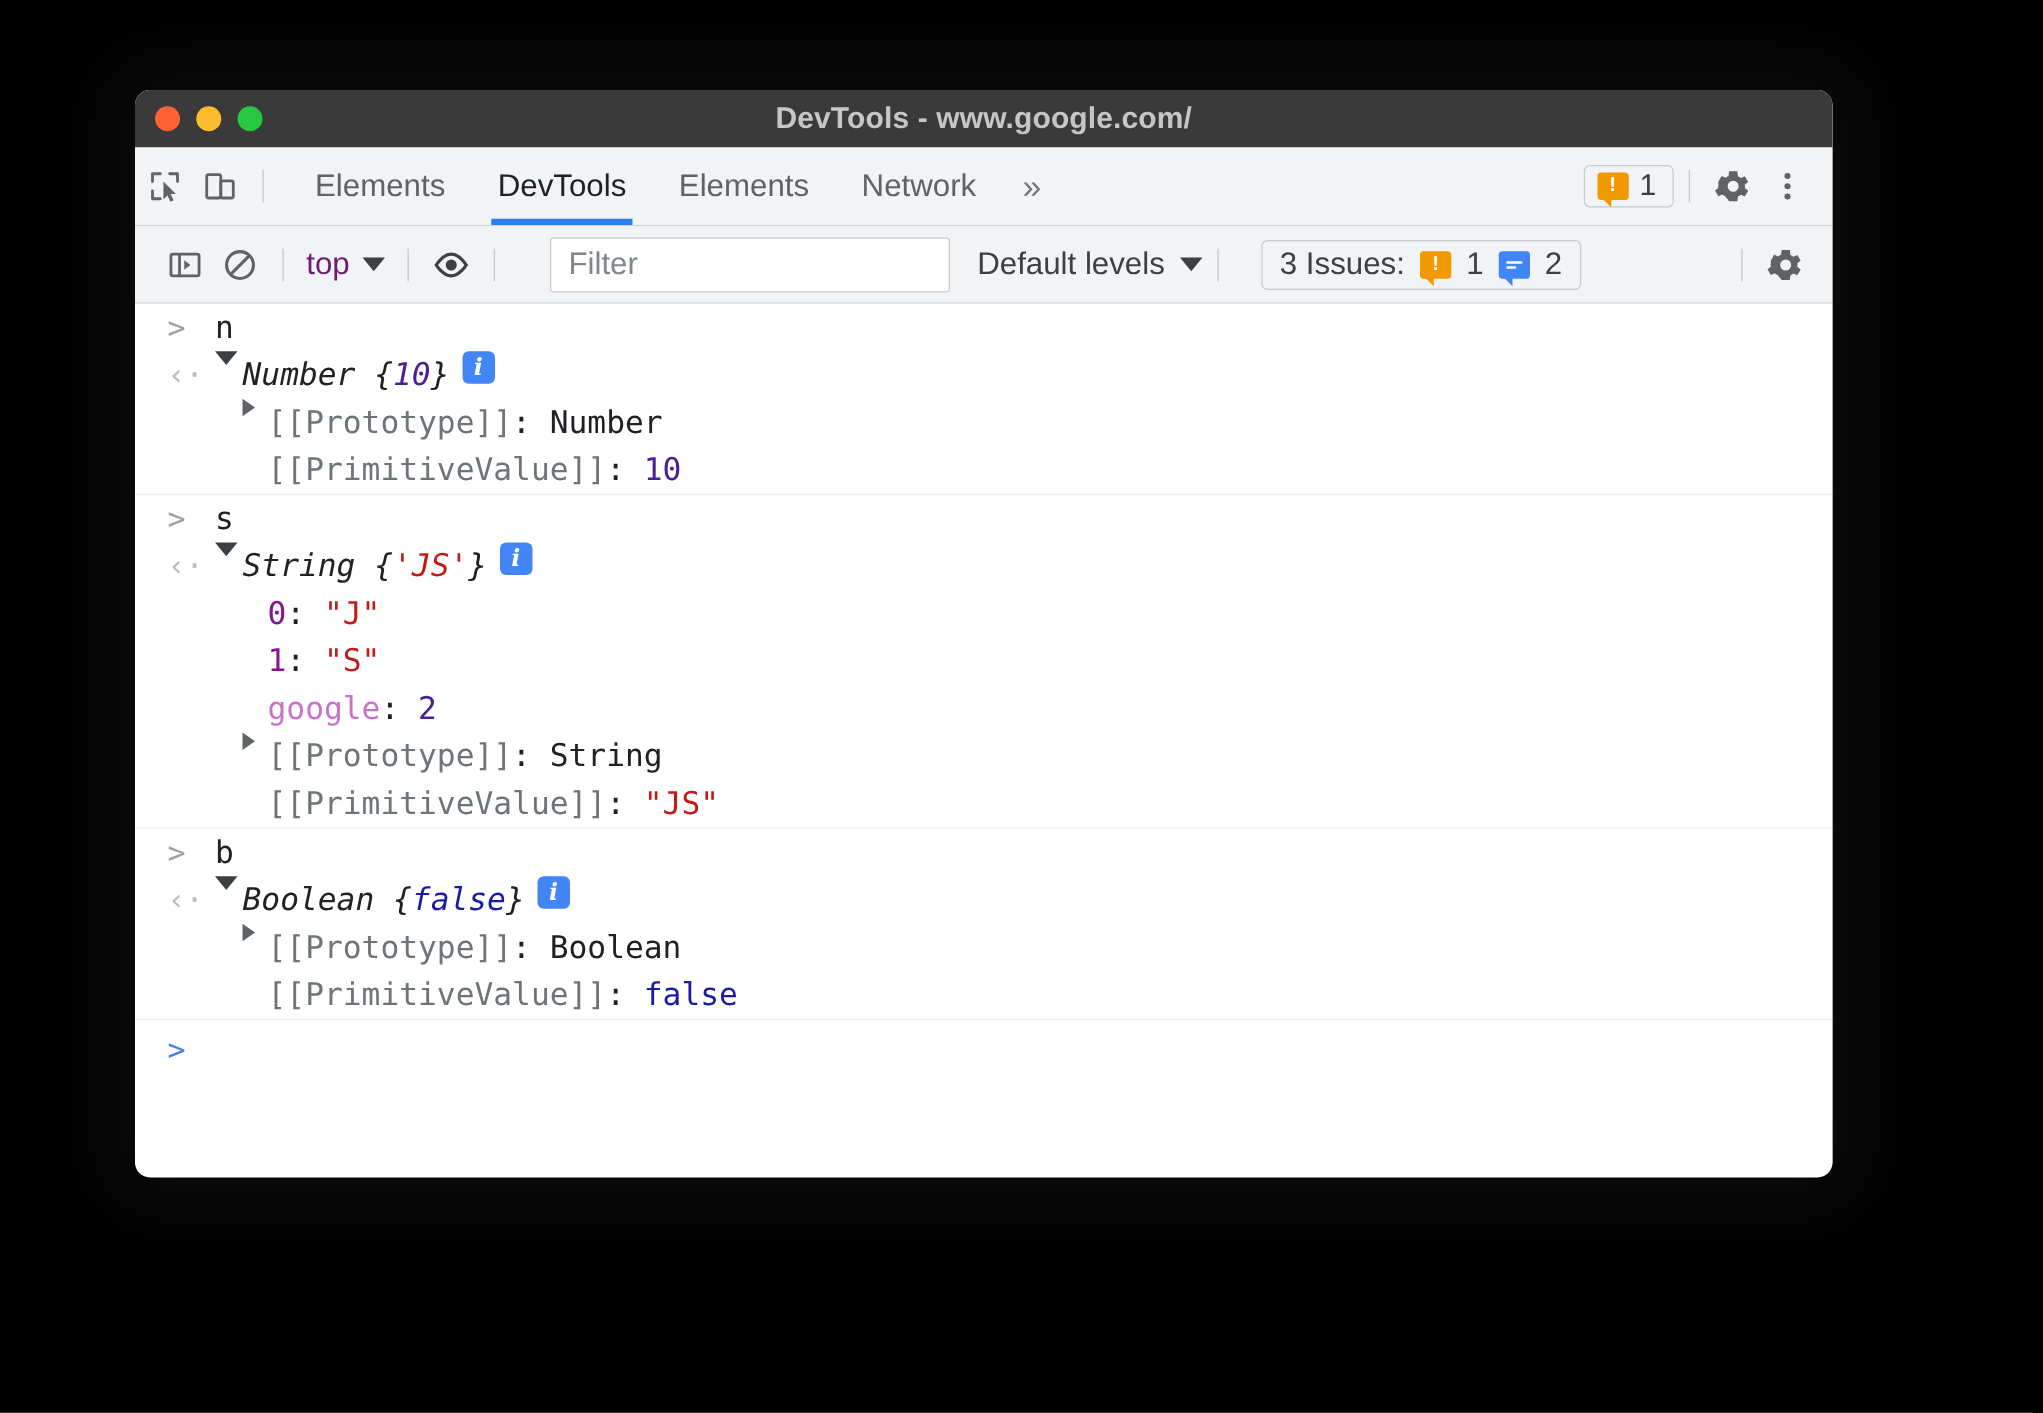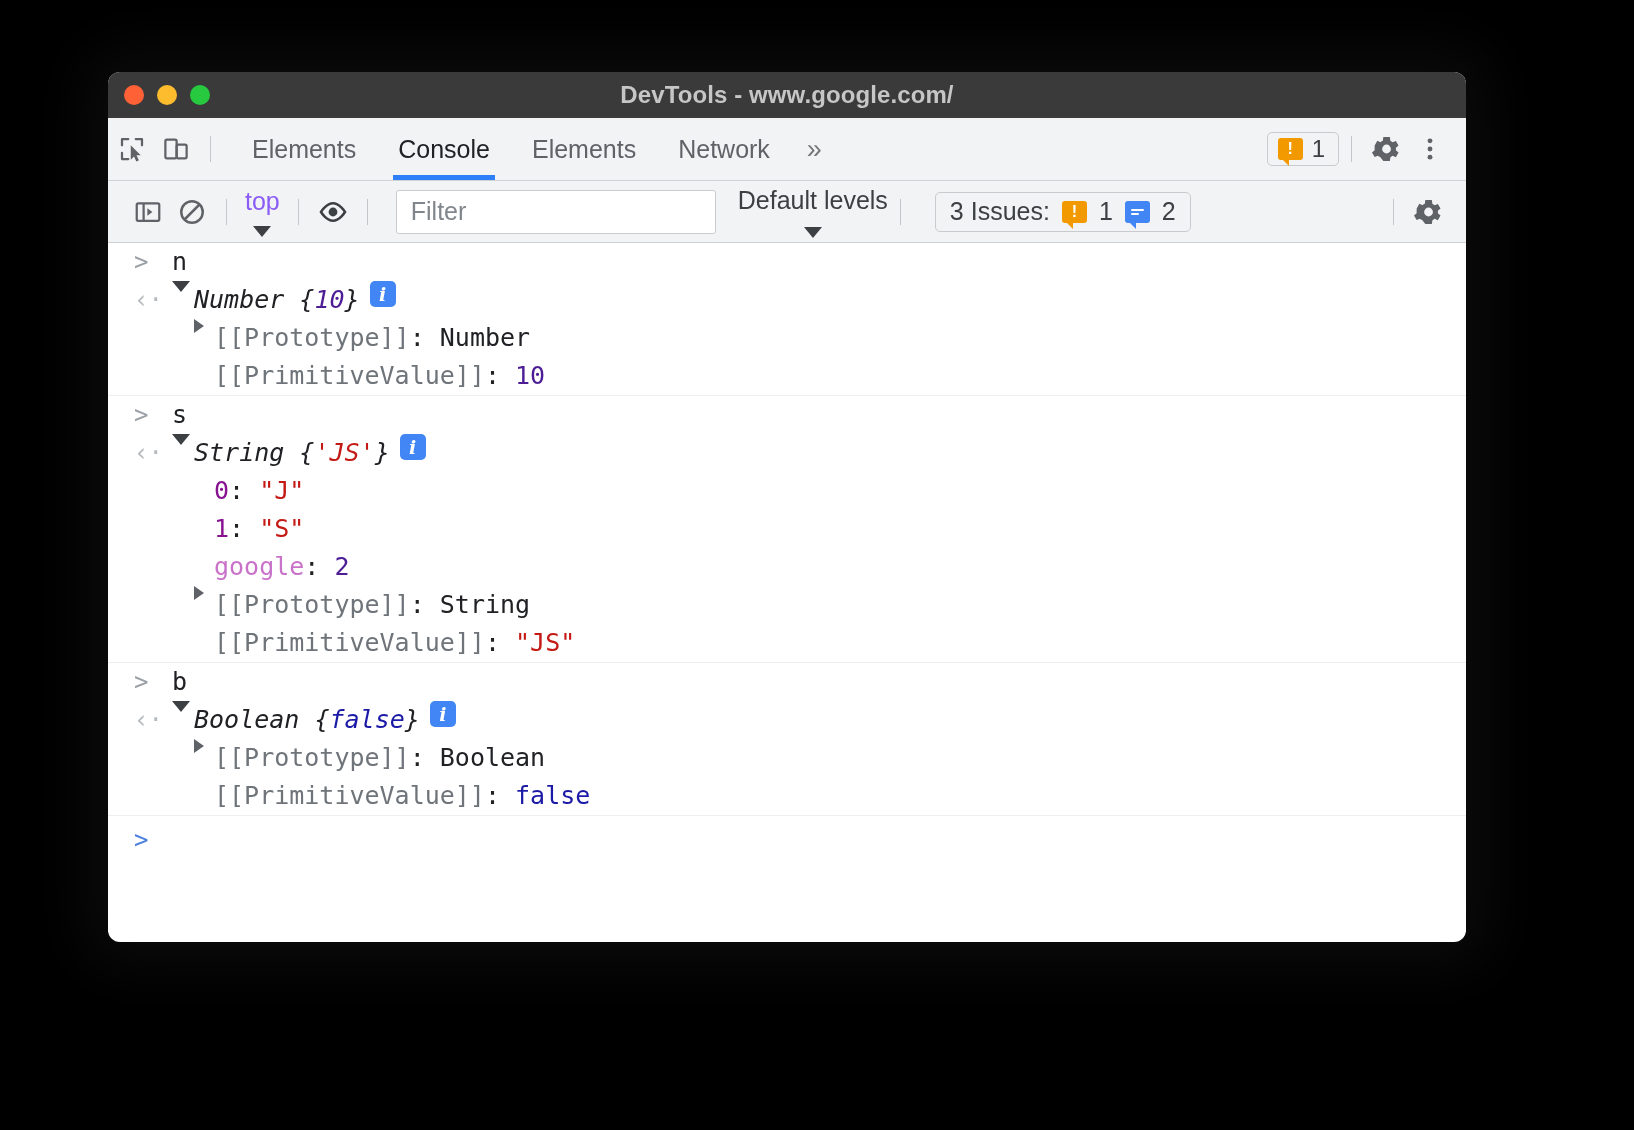--- a/index.html
+++ b/index.html
@@ -187,36 +187,35 @@
     align-items: center;
     border-bottom: 1px solid #cfd2d4;
     padding-left: 18px;
     box-sizing: border-box;
   }
   .ctx-select {
     display: flex;
     align-items: center;
     gap: 10px;
     font-size: 25px;
-    color: #8b5cf6;
+    color: #701a75;
     padding: 0 6px;
     font-family: "Liberation Sans", sans-serif;
-    flex-direction: column;
   }
   .caret {
     width: 0; height: 0;
     border-left: 9px solid transparent;
     border-right: 9px solid transparent;
     border-top: 11px solid #3c4043;
   }
   .filter-input {
     flex: 0 0 auto;
     width: 320px;
     height: 44px;
-    margin-left: 16px;
+    margin-left: 32px;
     background: #ffffff;
     border: 1px solid #c8cbcd;
     border-radius: 3px;
     display: flex;
     align-items: center;
     padding: 0 14px;
     box-sizing: border-box;
   }
   .filter-input span {
     font-size: 25px;
@@ -224,21 +223,20 @@
     font-family: "Liberation Sans", sans-serif;
   }
   .levels {
     display: flex;
     align-items: center;
     gap: 12px;
     margin-left: 22px;
     font-size: 25px;
     color: #3c4043;
     font-family: "Liberation Sans", sans-serif;
-    flex-direction: column;
   }
   .issues-summary {
     display: flex;
     align-items: center;
     gap: 12px;
     border: 1px solid #c8cbcd;
     border-radius: 5px;
     height: 40px;
     padding: 0 14px;
     margin-left: 22px;
@@ -381,21 +379,21 @@
         </svg>
       </div>
 
       <div class="vdiv"></div>
 
       <div class="tabs">
         <div class="tab">
           <span>Elements</span>
         </div>
         <div class="tab active">
-          <span>Console</span>
+          <span>DevTools</span>
         </div>
         <div class="tab">
           <span>Elements</span>
         </div>
         <div class="tab">
           <span>Network</span>
         </div>
         <div class="tab overflow">
           <span>»</span>
         </div>

